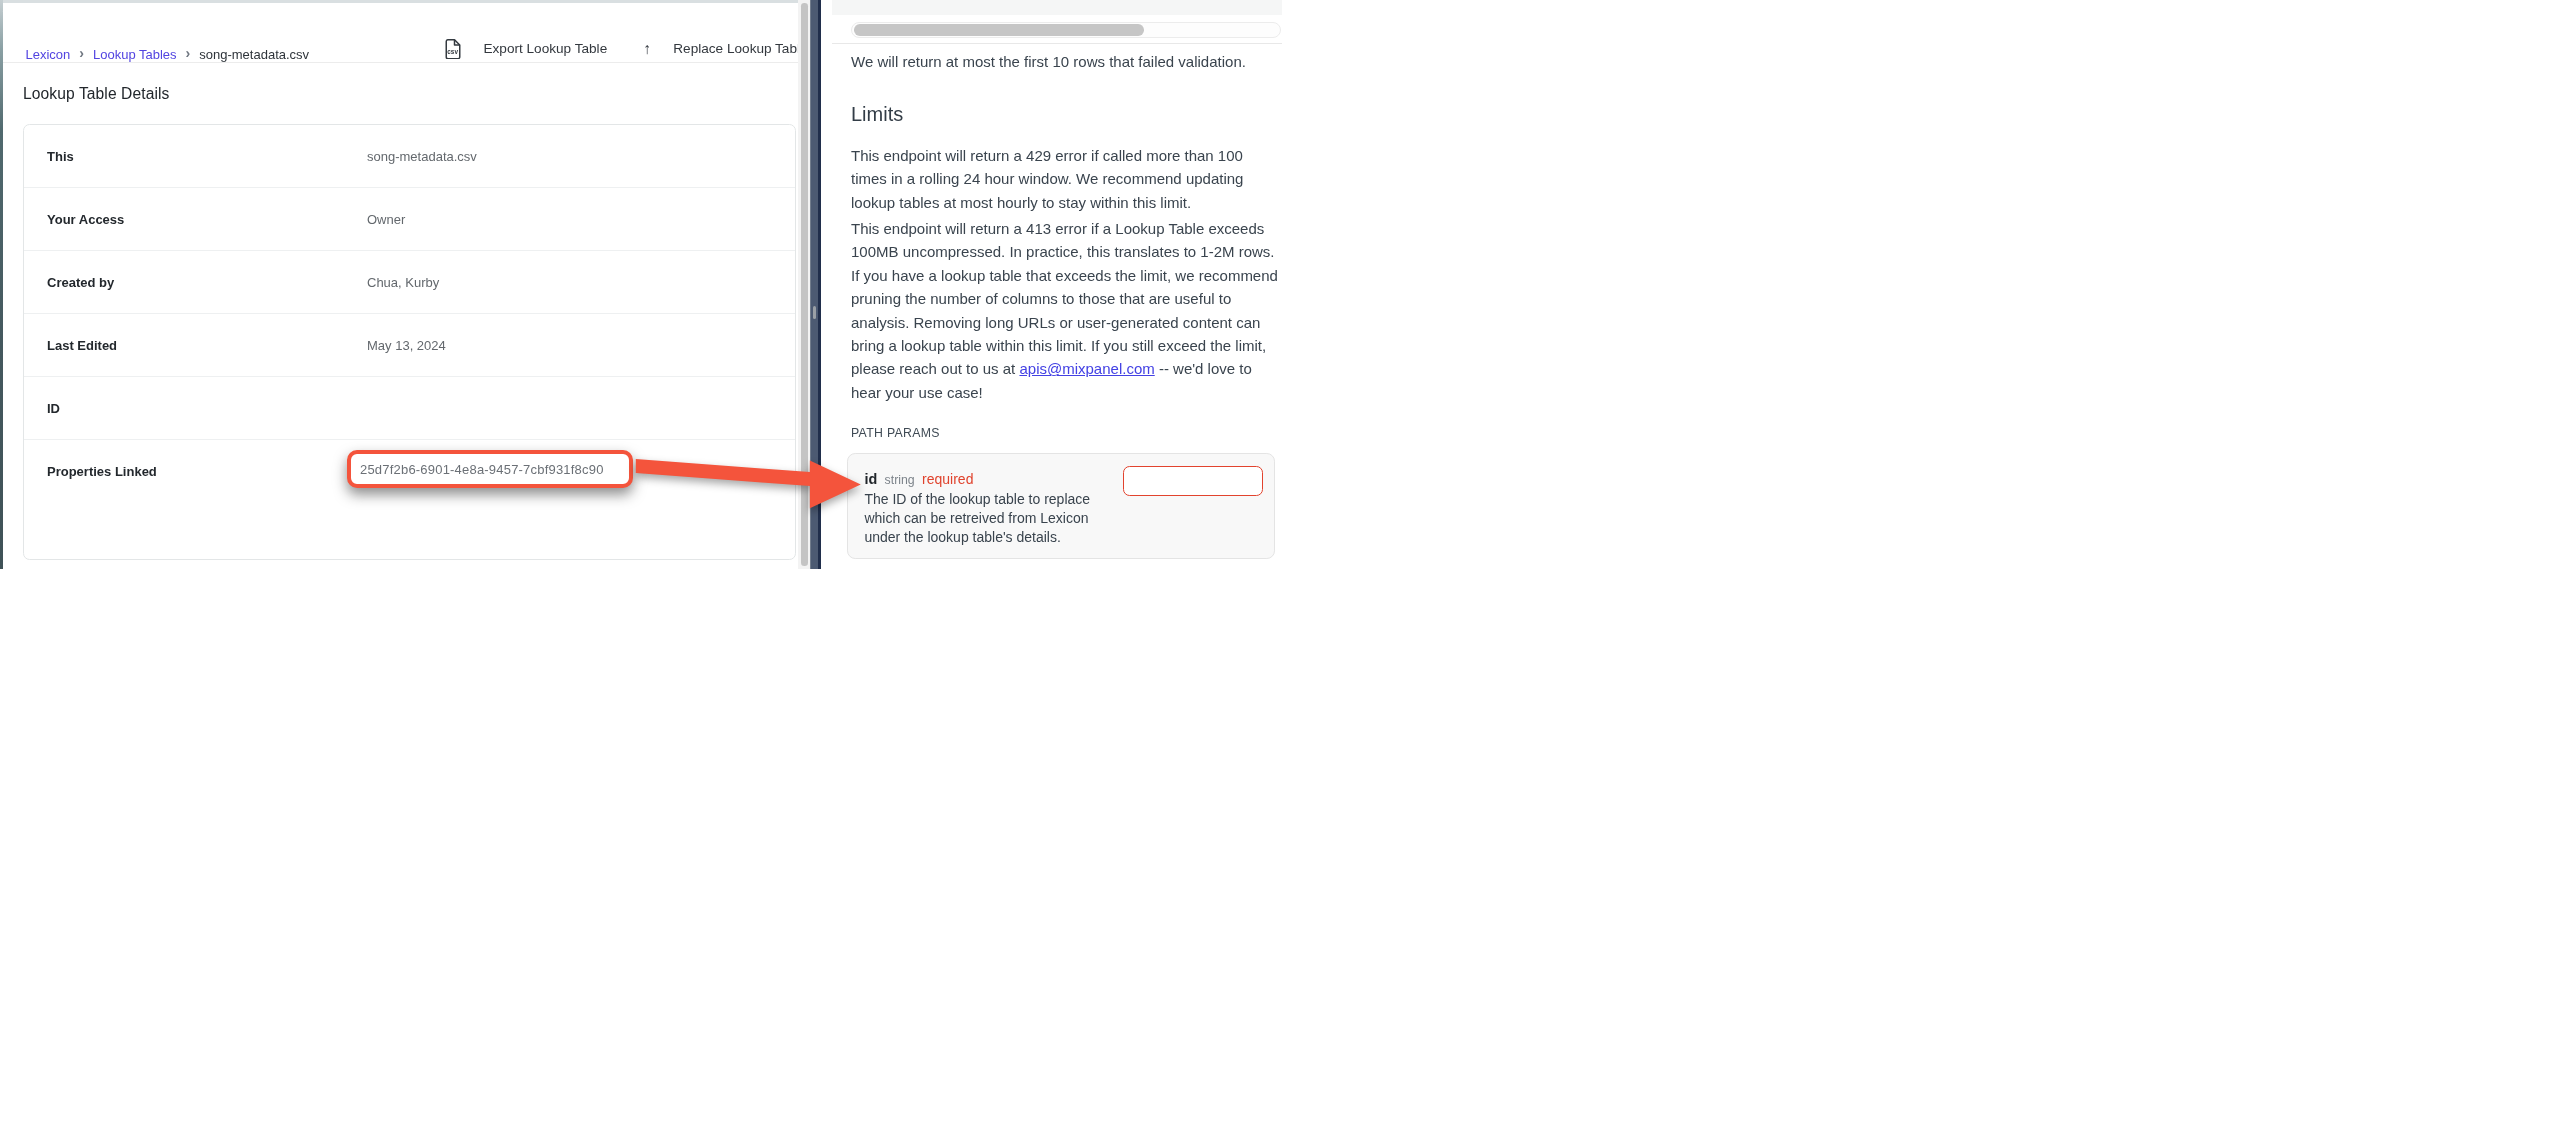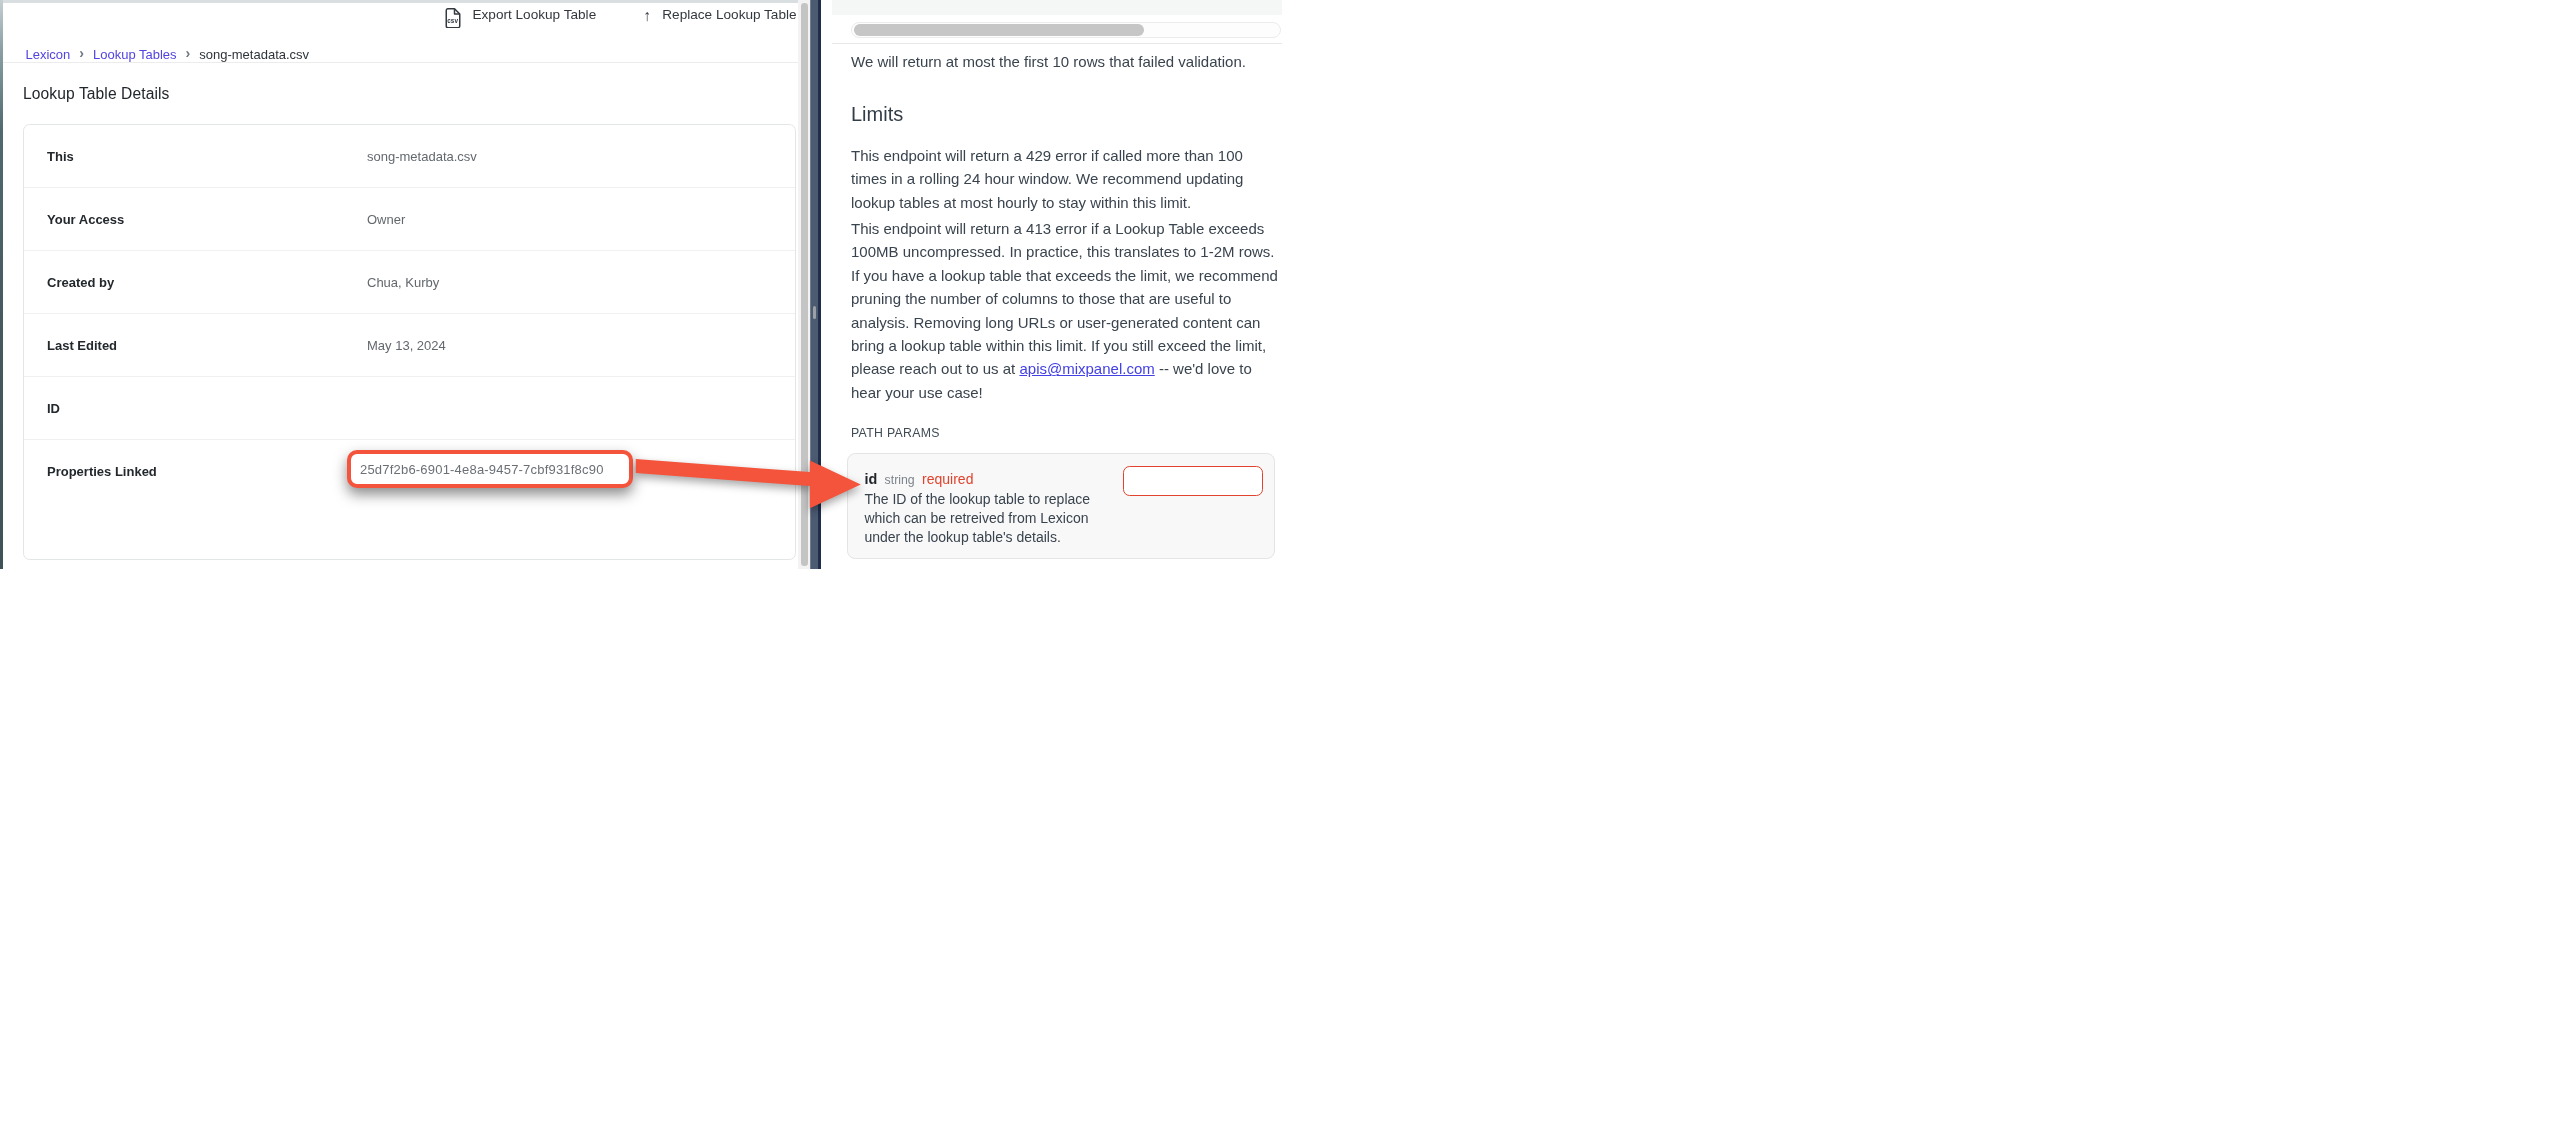--- a/index.html
+++ b/index.html
@@ -18,21 +18,21 @@
     background:#ffffff;border-top-left-radius:8.2px;overflow:hidden;
   }
   .crumb-bar{
     position:absolute;left:0;top:0;width:796px;height:60px;
     border-bottom:0.8px solid #ececec;display:flex;align-items:flex-end;
     padding-left:23px;box-sizing:border-box;gap:9px;white-space:nowrap;
   }
   .crumb-link{color:#5244e1;font-size:13px;cursor:pointer;}
   .crumb-sep{color:#6f7680;font-size:14px;font-weight:600;transform:translateY(-0.8px);}
   .crumb-current{color:#2e343a;font-size:13px;}
-  .tool-group{position:absolute;top:4px;height:60px;display:flex;gap:11px;}
+  .tool-group{position:absolute;top:16px;height:60px;display:flex;align-items:center;gap:22px;}
   .tool-label{font-size:13.6px;color:#33383e;font-weight:500;white-space:nowrap;}
   .up-arrow{font-size:15.6px;color:#383d44;font-weight:600;}
   .page-title{position:absolute;left:20.5px;top:82px;font-size:15.6px;font-weight:400;color:#22272c;letter-spacing:0.1px;}
   .details-card{
     position:absolute;left:20.5px;top:121px;width:773px;height:436px;
     background:#fff;border:0.8px solid #e3e6e7;border-radius:6.6px;box-sizing:border-box;
   }
   .drow{height:62px;position:relative;border-bottom:0.8px solid #eef0f1;}
   .drow:last-child{border-bottom:none;}
   .drow .dlabel{position:absolute;left:23px;top:50%;transform:translateY(-50%);

